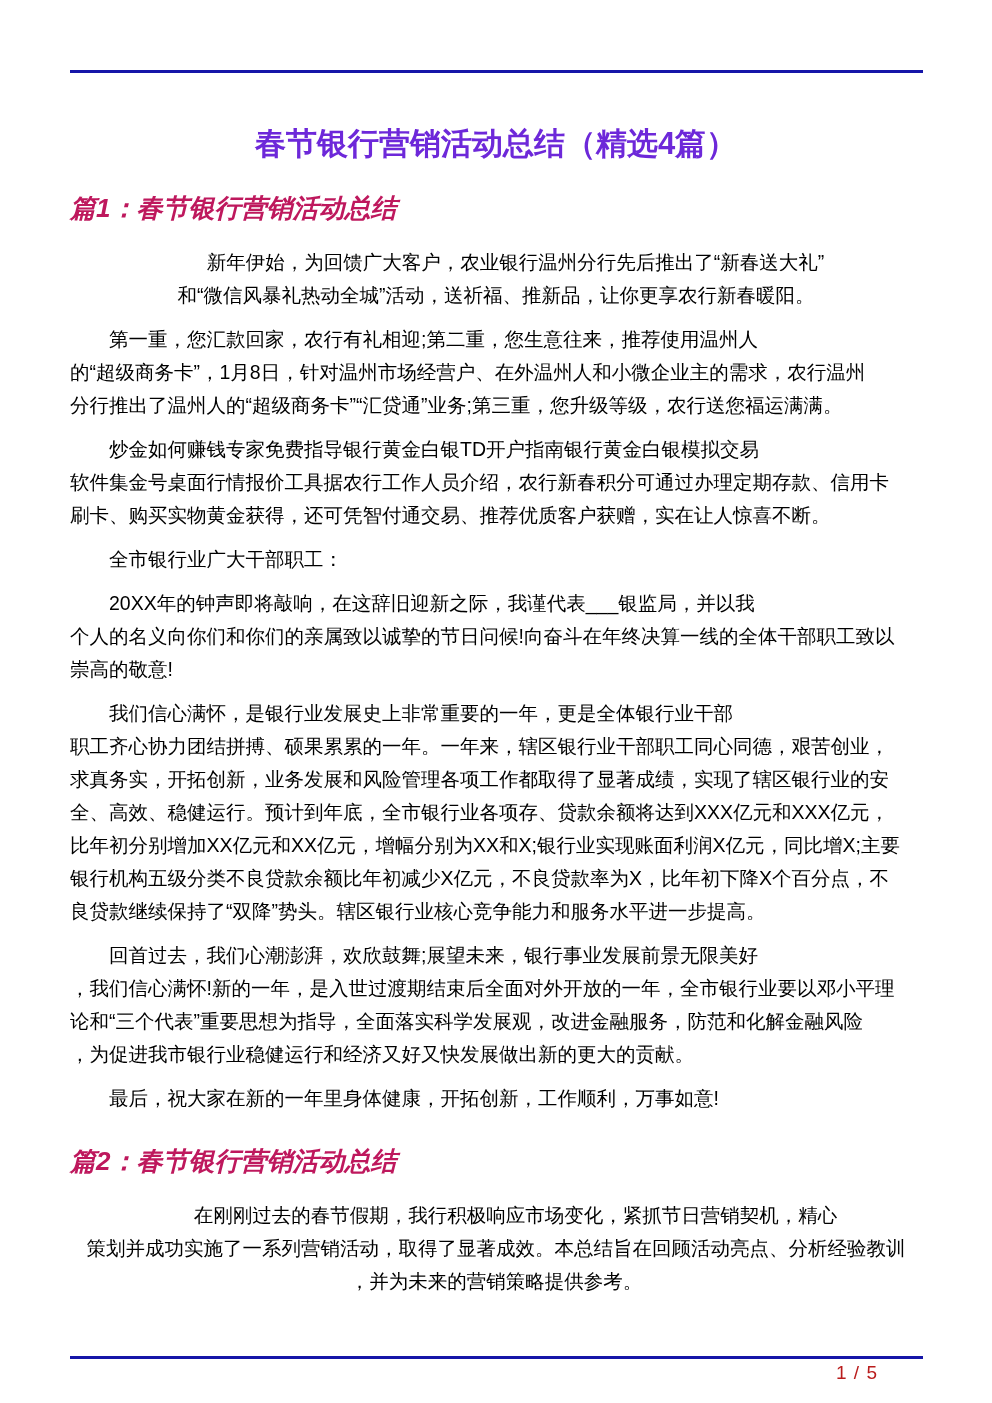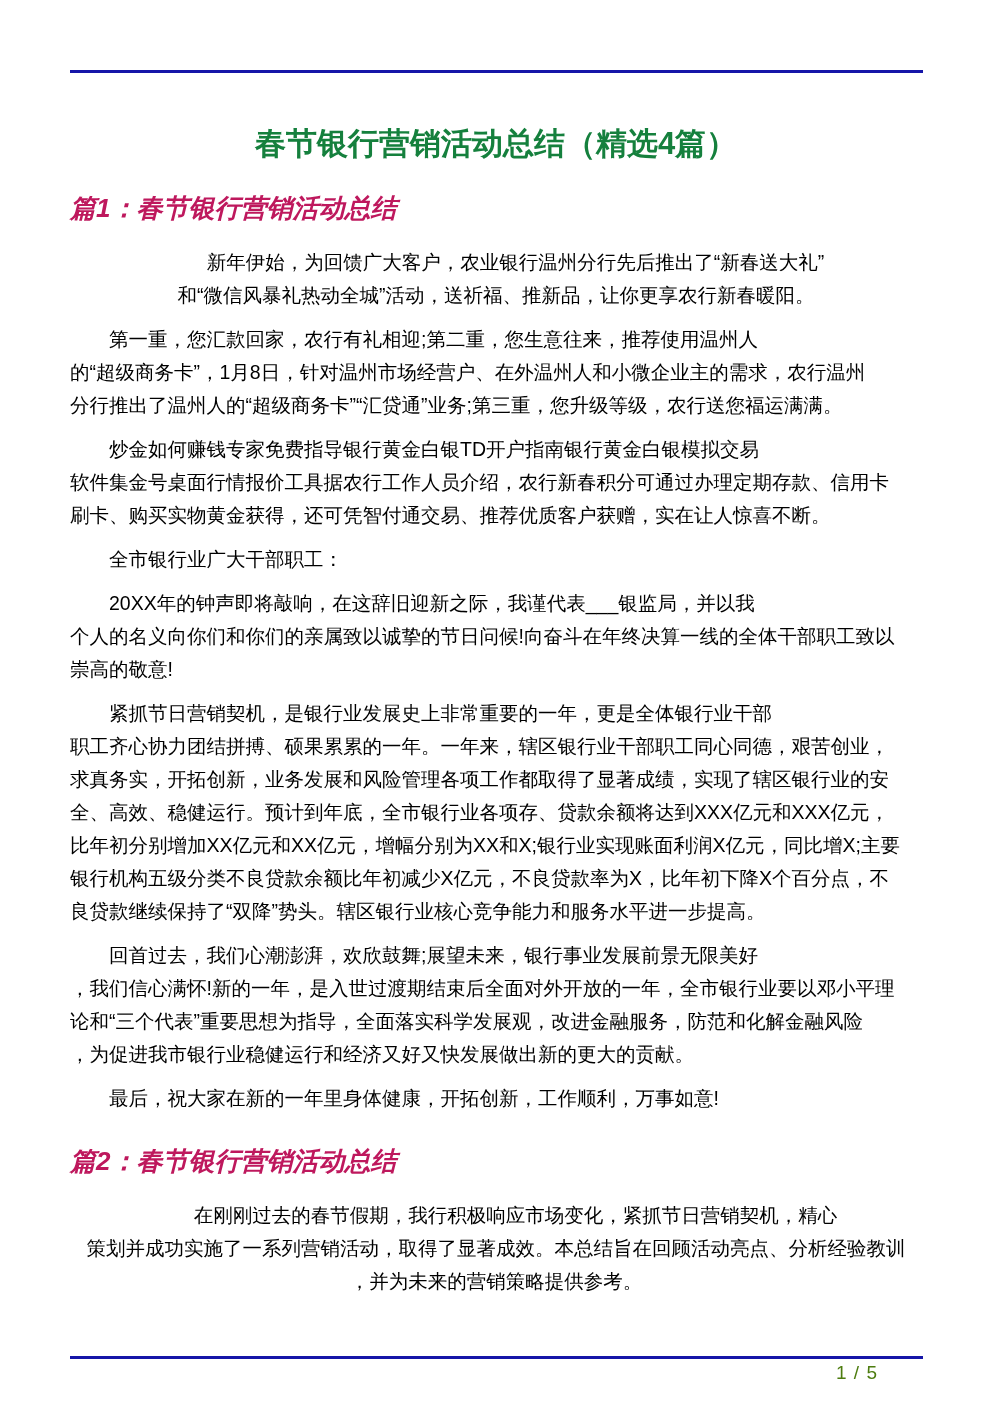--- a/index.html
+++ b/index.html
@@ -24,21 +24,21 @@
   }
   .rule-top { top: 70px; }
   .rule-bottom { top: 1356px; }
   .doc-title {
     margin: 0;
     padding-top: 126px;
     text-align: center;
     font-size: 31px;
     line-height: 36px;
     font-weight: bold;
-    color: #15803d;
+    color: #6d28d9;
   }
   main {
     display: flow-root;
     padding: 0 70px;
   }
   .sec-heading {
     margin: 33px 0 0 0;
     font-size: 26px;
     line-height: 26px;
     font-weight: bold;
@@ -53,21 +53,21 @@
     white-space: pre-line;
     color: #000000;
   }
   .sec-heading + .para { margin-top: 25px; text-align: center; }
   .page-number {
     position: absolute;
     top: 1361px;
     right: 114px;
     font-size: 19px;
     line-height: 24px;
-    color: #4d7c0f;
+    color: #b91c1c;
     letter-spacing: 1px;
   }
 </style>
 </head>
 <body>
 
 <div class="rule rule-top"></div>
 
 <h1 class="doc-title">春节银行营销活动总结（精选4篇）</h1>
 
@@ -78,21 +78,21 @@
     <p class="para">　　第一重，您汇款回家，农行有礼相迎;第二重，您生意往来，推荐使用温州人
 的“超级商务卡”，1月8日，针对温州市场经营户、在外温州人和小微企业主的需求，农行温州
 分行推出了温州人的“超级商务卡”“汇贷通”业务;第三重，您升级等级，农行送您福运满满。</p>
     <p class="para">　　炒金如何赚钱专家免费指导银行黄金白银TD开户指南银行黄金白银模拟交易
 软件集金号桌面行情报价工具据农行工作人员介绍，农行新春积分可通过办理定期存款、信用卡
 刷卡、购买实物黄金获得，还可凭智付通交易、推荐优质客户获赠，实在让人惊喜不断。</p>
     <p class="para">　　全市银行业广大干部职工：</p>
     <p class="para">　　20XX年的钟声即将敲响，在这辞旧迎新之际，我谨代表___银监局，并以我
 个人的名义向你们和你们的亲属致以诚挚的节日问候!向奋斗在年终决算一线的全体干部职工致以
 崇高的敬意!</p>
-    <p class="para">　　紧抓节日营销契机，是银行业发展史上非常重要的一年，更是全体银行业干部
+    <p class="para">　　我们信心满怀，是银行业发展史上非常重要的一年，更是全体银行业干部
 职工齐心协力团结拼搏、硕果累累的一年。一年来，辖区银行业干部职工同心同德，艰苦创业，
 求真务实，开拓创新，业务发展和风险管理各项工作都取得了显著成绩，实现了辖区银行业的安
 全、高效、稳健运行。预计到年底，全市银行业各项存、贷款余额将达到XXX亿元和XXX亿元，
 比年初分别增加XX亿元和XX亿元，增幅分别为XX和X;银行业实现账面利润X亿元，同比增X;主要
 银行机构五级分类不良贷款余额比年初减少X亿元，不良贷款率为X，比年初下降X个百分点，不
 良贷款继续保持了“双降”势头。辖区银行业核心竞争能力和服务水平进一步提高。</p>
     <p class="para">　　回首过去，我们心潮澎湃，欢欣鼓舞;展望未来，银行事业发展前景无限美好
 ，我们信心满怀!新的一年，是入世过渡期结束后全面对外开放的一年，全市银行业要以邓小平理
 论和“三个代表”重要思想为指导，全面落实科学发展观，改进金融服务，防范和化解金融风险
 ，为促进我市银行业稳健运行和经济又好又快发展做出新的更大的贡献。</p>

